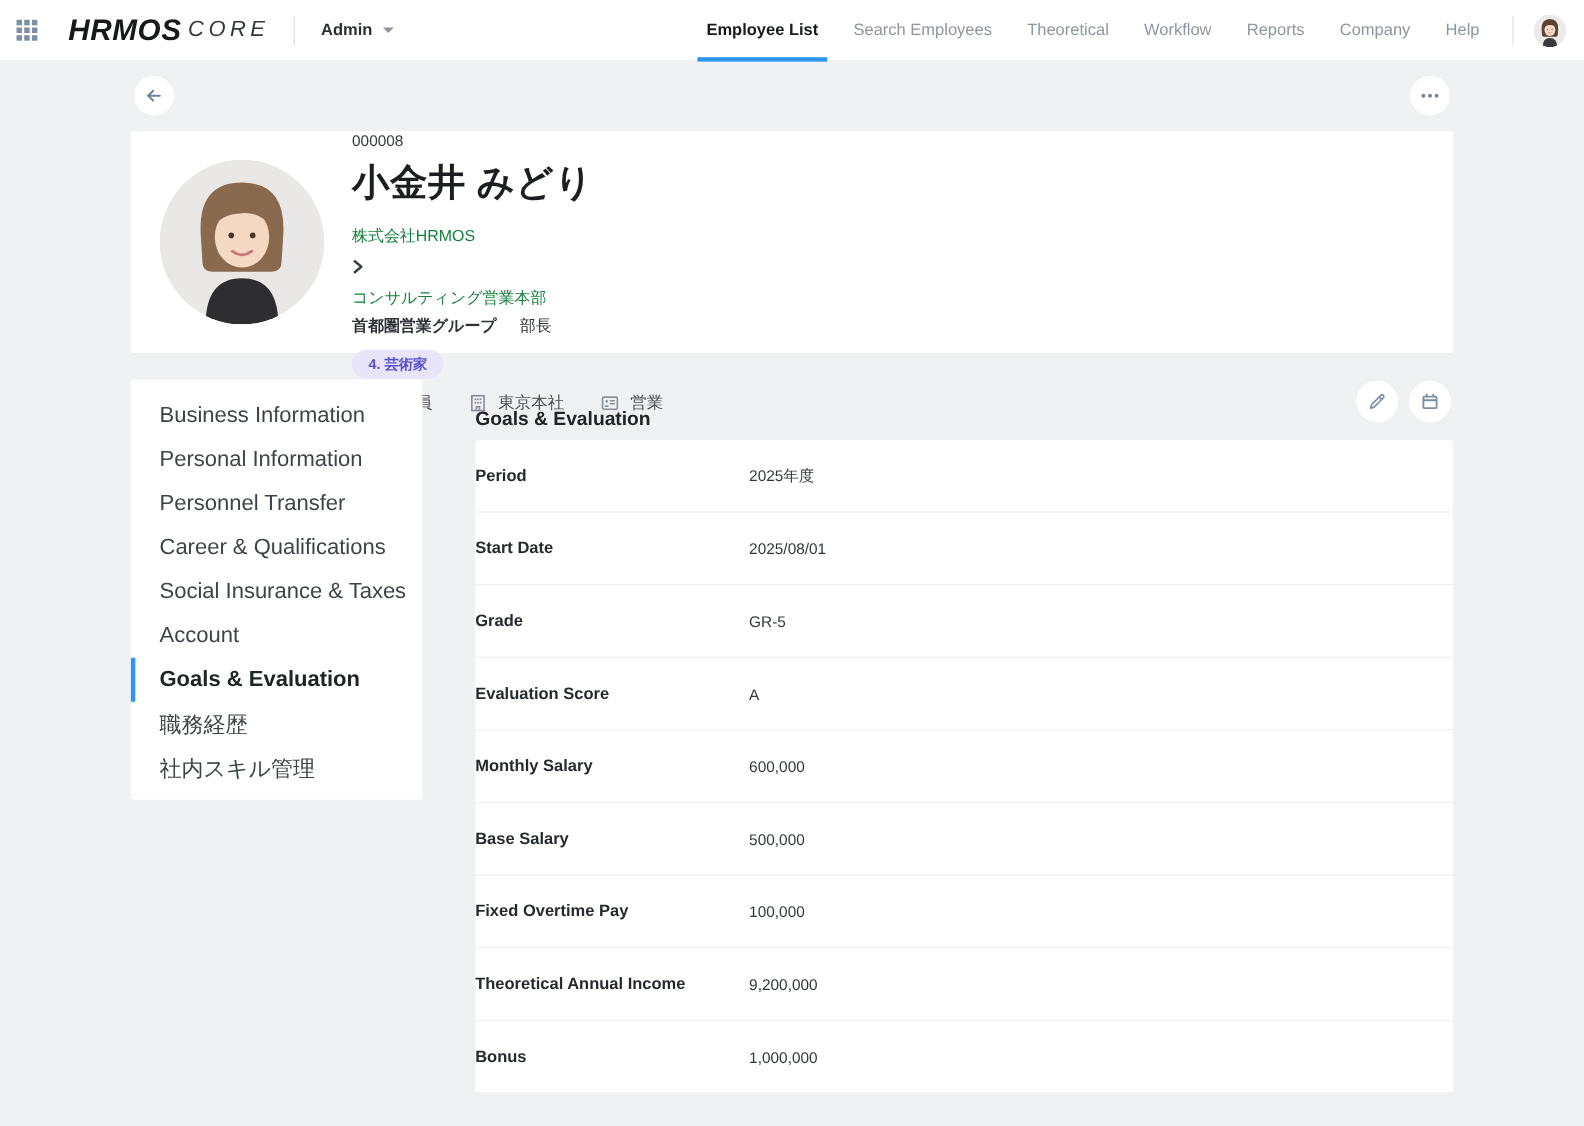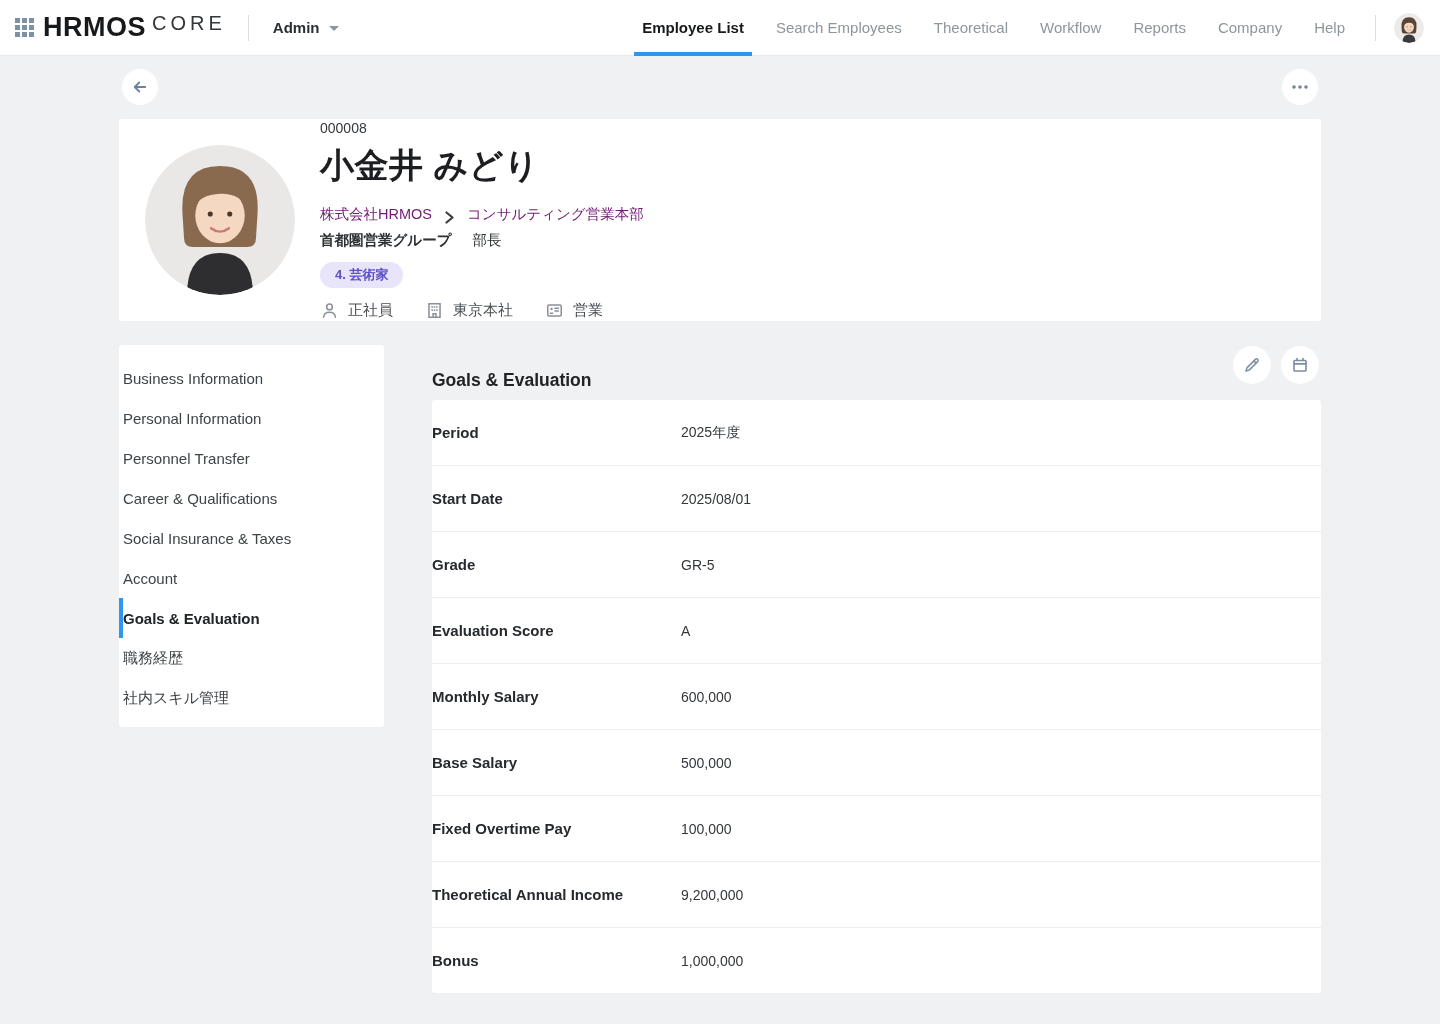--- a/index.html
+++ b/index.html
@@ -8,21 +8,21 @@
     background:#F0F1F3;font-family:"Liberation Sans",sans-serif;
     -webkit-font-smoothing:antialiased;
   }
   
   .topbar{
     position:absolute;top:0;left:0;width:1440px;height:56px;background:#fff;
     border-bottom:1px solid #E7E9EC;display:flex;align-items:center;box-sizing:border-box;z-index:10;
   }
   .grid-icon{margin-left:15px;display:grid;grid-template-columns:repeat(3,5px);grid-gap:2px;cursor:pointer;}
   .grid-icon i{width:5px;height:5px;background:#7E90A8;display:block;}
-  .logo{margin-left:9px;display:flex;align-items:flex-start;cursor:default;}
+  .logo{margin-left:28px;display:flex;align-items:center;cursor:default;font-style:italic;}
   .logo-primary{font-size:27px;font-weight:800;letter-spacing:.5px;color:#17191B;}
   .logo-secondary{font-size:20px;font-weight:400;letter-spacing:4px;color:#33373C;margin-left:6px;}
   .v-div{width:1px;height:26px;background:#D8DBDF;}
   .role{margin-left:24px;display:flex;align-items:center;gap:9px;font-size:15px;font-weight:700;color:#2A2E33;cursor:pointer;}
   .main-nav{margin-left:auto;display:flex;height:56px;align-items:stretch;}
   .nav-item{display:flex;align-items:center;margin:0 16px;font-size:15px;color:#8E959D;position:relative;cursor:pointer;white-space:nowrap;}
   .nav-item.active{color:#17191B;font-weight:700;}
   .nav-item.active::after{content:"";position:absolute;left:-8px;right:-8px;bottom:0;height:4px;background:var(--accent,#2D96F0);}
   .topbar .v-div.before-avatar{margin-left:14px;}
   .user-avatar{width:30px;height:30px;border-radius:50%;overflow:hidden;margin:0 16px 0 18px;cursor:pointer;flex:none;}
@@ -35,34 +35,34 @@
   .circle-btn svg{display:block;}
   .back-btn{left:122px;top:69px;}
   .more-btn{left:1282px;top:69px;}
   
   .emp-card{position:absolute;left:119px;top:119px;width:1202px;height:202px;background:#fff;border-radius:3px;}
   .emp-photo{position:absolute;left:26px;top:26px;width:150px;height:150px;border-radius:50%;overflow:hidden;}
   .emp-photo svg{display:block;width:100%;height:100%;}
   .emp-info{position:absolute;left:201px;top:1px;}
   .emp-id{font-size:14px;color:#34383C;}
   .emp-name{font-size:34px;font-weight:700;color:#1C1E21;margin-top:7px;letter-spacing:.5px;}
-  .org-line{margin-top:16px;font-size:14.5px;color:#701a75;display:flex;align-items:flex-end;gap:12px;}
+  .org-line{margin-top:16px;font-size:14.5px;color:#15803d;display:flex;align-items:flex-start;gap:12px;flex-direction:column;}
   .org-line .sep svg{display:block;}
   .org-line2{margin-top:7px;font-size:14.5px;color:#2E3236;}
   .org-group{font-weight:700;}
   .org-position{margin-left:17px;}
   .badge{margin-top:12px;display:inline-block;padding:4px 15px;border-radius:13px;
     background:var(--badge-bg,#E8E4F9);color:var(--badge-text,#5A50C8);font-size:13px;font-weight:700;}
   .attrs{margin-top:13px;display:flex;gap:32px;align-items:center;}
   .attr{display:flex;align-items:center;gap:9px;font-size:15px;color:#4A4E53;}
   .attr svg{width:19px;height:19px;display:block;}
   
   .sidebar{position:absolute;left:119px;top:345px;width:265px;height:382px;background:#fff;
     border-radius:3px;padding:13px 0 9px;box-sizing:border-box;}
-  .side-item{height:40px;display:flex;align-items:center;font-size:15px;color:#3E4347;
+  .side-item{height:40px;display:flex;align-items:center;padding-left:22px;font-size:20px;color:#3E4347;
     cursor:pointer;border-left:4px solid transparent;box-sizing:border-box;}
   .side-item.active{font-weight:700;color:#212427;border-left-color:var(--accent,#2D96F0);}
   
   .section-title{position:absolute;left:432px;top:355px;font-size:17.5px;font-weight:700;color:#212427;}
   .edit-btn{left:1233px;top:346px;width:38px;height:38px;}
   .history-btn{left:1281px;top:346px;width:38px;height:38px;}
   .detail-table{position:absolute;left:432px;top:400px;width:889px;background:#fff;border-radius:3px;}
   .detail-row{height:65px;display:flex;align-items:center;border-top:1px solid #EDEEF0;}
   .detail-row:first-child{border-top:none;}
   .detail-label{width:249px;font-size:15px;font-weight:700;color:#26292D;flex:none;}

